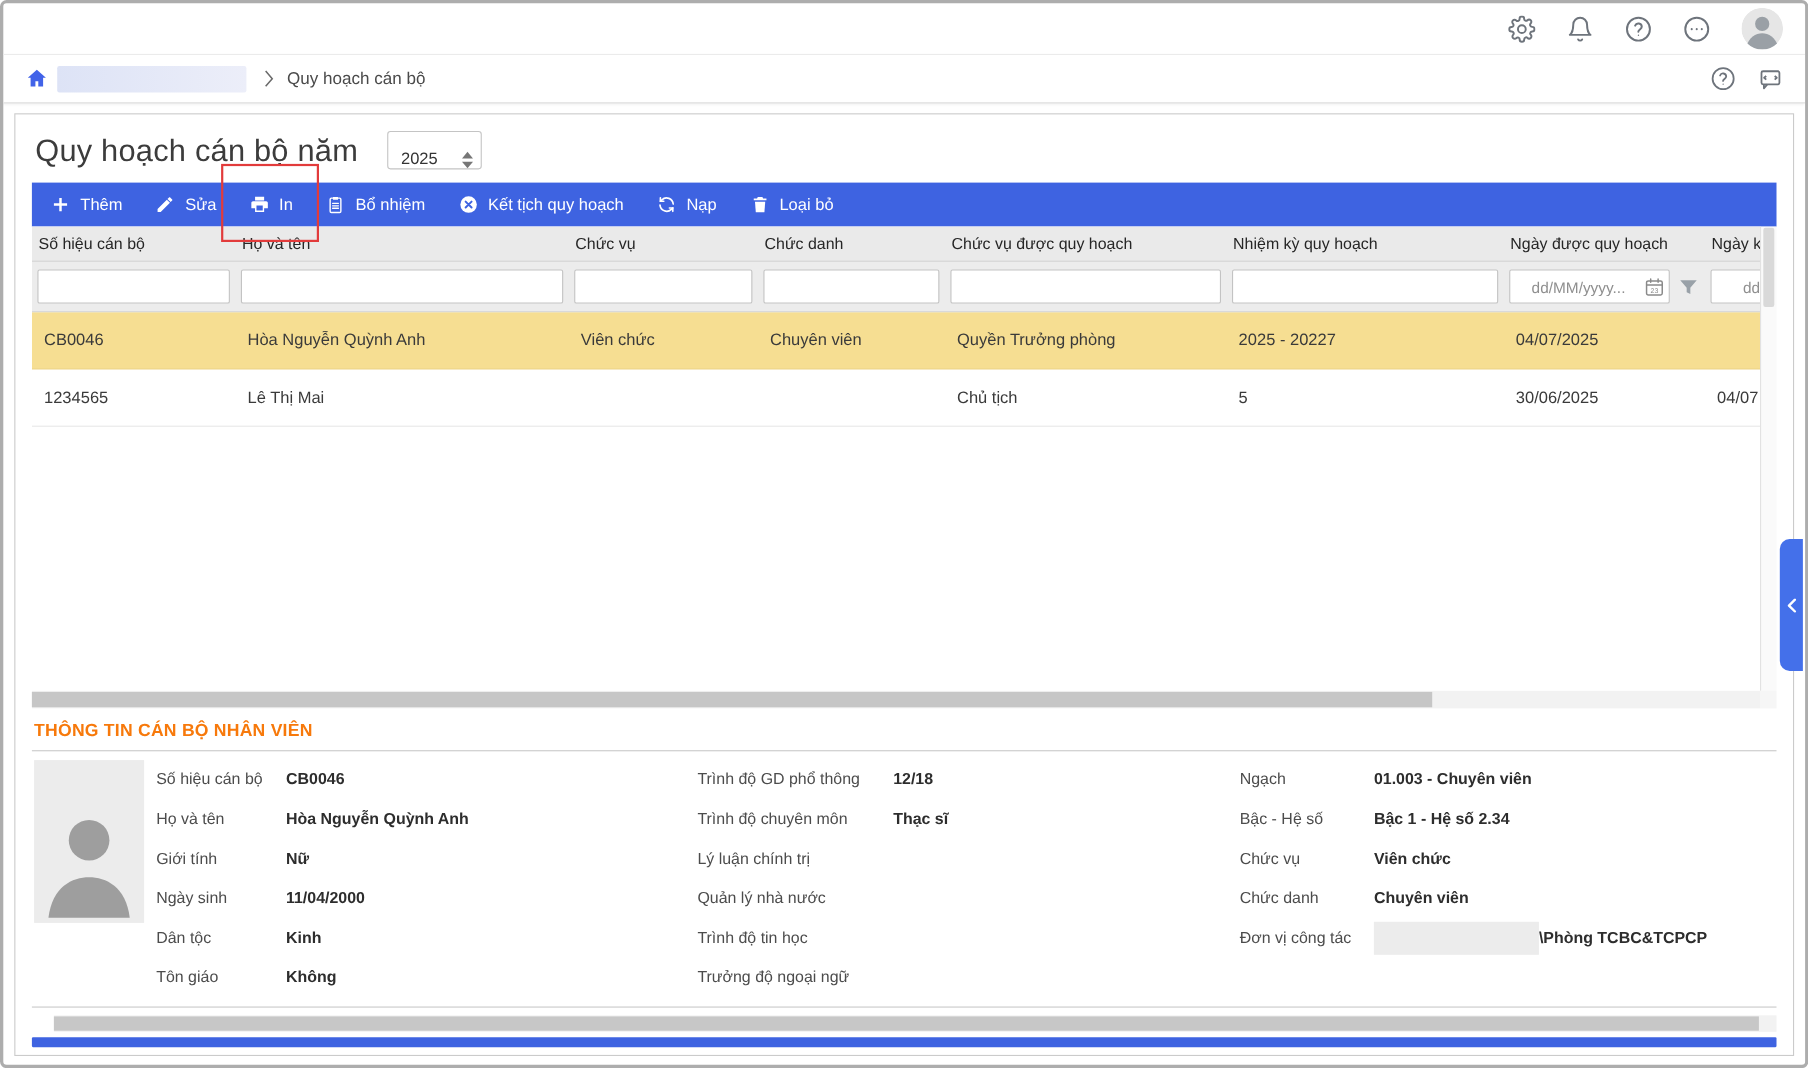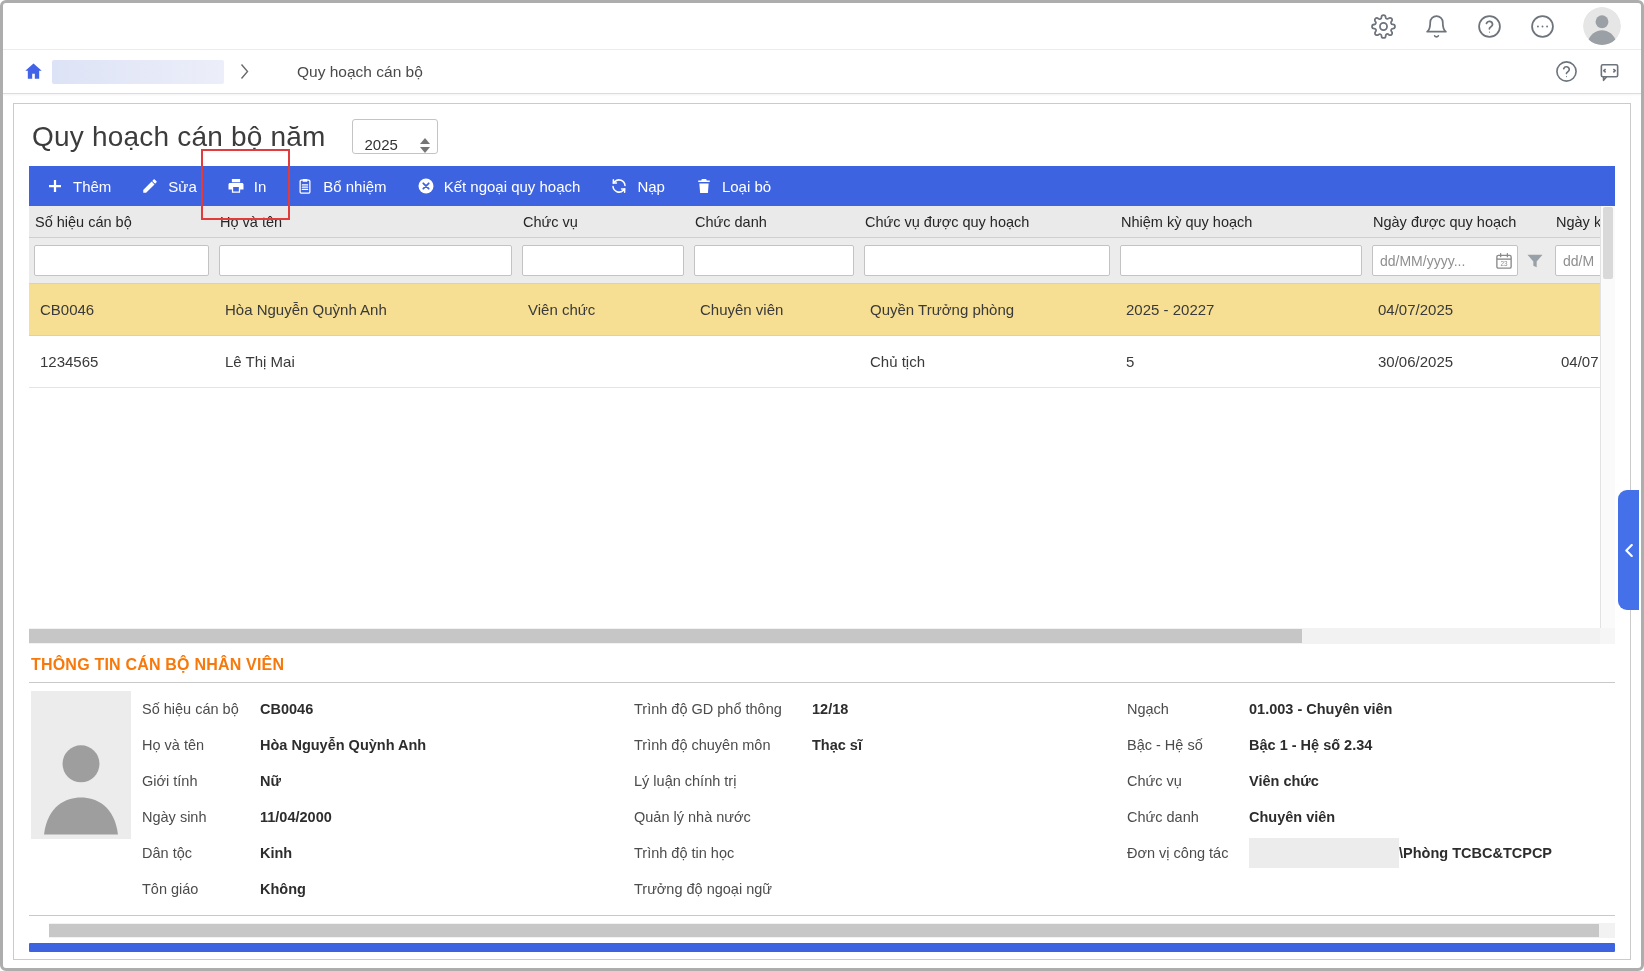--- a/index.html
+++ b/index.html
@@ -17,21 +17,21 @@
   .avatar svg { width:100%; height:100%; display:block; }
 
   
   .breadcrumb { flex:0 0 44px; display:flex; align-items:center; padding:0 20px;
                 border-bottom:1px solid #dcdcdc; box-shadow:0 1px 2px rgba(0,0,0,.05); }
   .home-ic { width:21px; height:21px; cursor:pointer; }
   .home-ic svg { width:100%; height:100%; display:block; }
   .redact-pill { width:172px; height:24px; margin-left:8px; border-radius:2px;
                  background:linear-gradient(90deg,#dde3f6,#eceef9); cursor:pointer; }
   .bc-sep { margin:0 12px 0 16px; display:flex; }
-  .bc-label { font-size:15.5px; color:#4a4a4a;margin-left:36px; }
+  .bc-label { font-size:15.5px; color:#4a4a4a; }
   .bc-right { margin-left:auto; display:flex; gap:20px; align-items:center; }
   .bc-right .tb-icon { width:23px; height:23px; }
 
   
   .card { flex:1; margin:9px 10px 8px; border:1px solid #cbcbcb; display:flex; flex-direction:column;
           padding:0 15px; position:relative; min-height:0; background:#fff; }
 
   .title-row { display:flex; align-items:center; gap:26px; padding:15px 3px 12px; }
   .page-title { font-size:28px; color:#3c3c3c; letter-spacing:.2px; font-weight:400; }
   .year-box { width:86px; height:35px; border:1.5px solid #c4c4c4; border-radius:3px;
@@ -56,21 +56,21 @@
   .grid-cols { display:grid; grid-template-columns:185px 303px 172px 170px 256px 252px 183px 120px; flex:0 0 auto; }
   .ghead { height:32px; background:#EAEAEA; border-bottom:1px solid #cfcfcf; align-items:center;
            color:#262626; font-size:14.5px; }
   .ghead > div { padding-left:6px; white-space:nowrap; overflow:hidden; }
   .gfilter { height:46px; background:#ECECEC; border-bottom:1px solid #d2d2d2; }
   .gfilter > div { padding:0 5px; height:100%; display:flex; align-items:center; }
   .gfilter input { width:100%; height:31px; border:1px solid #c3c3c3; border-radius:2px; background:#fff;
                    font-family:inherit; font-size:14px; padding:0 7px; color:#444; outline:none; }
   .gfilter input::placeholder { color:#8f8f8f; }
   .dwrap { position:relative; flex:1; min-width:0; }
-  .dwrap input { padding-right:27px; }
+  .dwrap input { padding-right:27px;text-align:center; }
   .cal { position:absolute; right:5px; top:50%; transform:translateY(-50%); width:18px; height:18px; cursor:pointer; }
   .cal svg { width:100%; height:100%; display:block; }
   .funnel { width:20px; height:20px; margin-left:7px; flex:0 0 auto; cursor:pointer; }
   .funnel svg { width:100%; height:100%; display:block; }
   .grow { height:52px; align-items:center; font-size:15px; color:#3a3a3a; border-bottom:1px solid #e4e4e4;
           background:#fff; cursor:pointer; }
   .grow > div { padding-left:11px; white-space:nowrap; overflow:hidden; }
   .grow.selected { background:#F6DE92; border-bottom:1px solid #e9d185; }
   .gempty { flex:1; background:#fff; }
 
@@ -217,21 +217,21 @@
             <path d="M9 2.8h6v3.4H9z" fill="#fff" stroke="none"></path>
             <path d="M8.5 10.5h7M8.5 13.5h7M8.5 16.5h7" stroke-linecap="round"></path>
           </svg>
         <span>Bổ nhiệm</span>
       </span>
       <span class="tbtn">
         <svg viewBox="0 0 24 24">
             <circle cx="12" cy="12" r="10" fill="#fff"></circle>
             <path d="M8.4 8.4l7.2 7.2M15.6 8.4l-7.2 7.2" stroke="#3E63E1" stroke-width="2.4" stroke-linecap="round"></path>
           </svg>
-        <span>Kết ngoại quy hoạch</span>
+        <span>Kết tịch quy hoạch</span>
       </span>
       <span class="tbtn">
         <svg viewBox="0 0 24 24" fill="none" stroke="#fff" stroke-width="2" stroke-linecap="round">
             <path d="M20 11.3A8.1 8.1 0 0 0 6.3 6.2L4.5 7.9"></path>
             <path d="M4 12.7a8.1 8.1 0 0 0 13.7 5.1l1.8-1.7"></path>
             <path d="M4.5 3.8v4.1h4.1"></path>
             <path d="M19.5 20.2v-4.1h-4.1"></path>
           </svg>
         <span>Nạp</span>
       </span>

